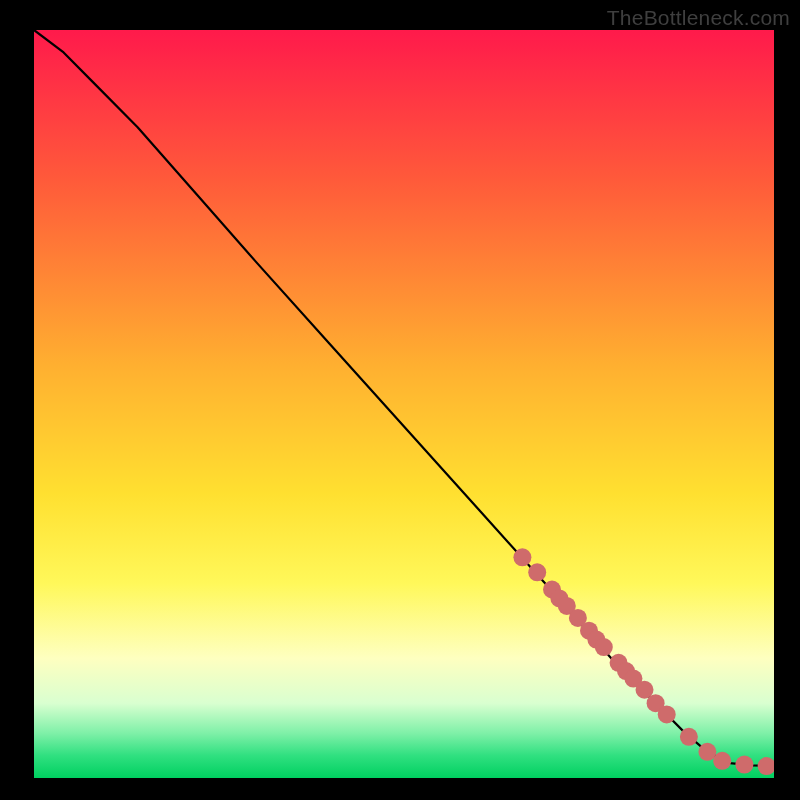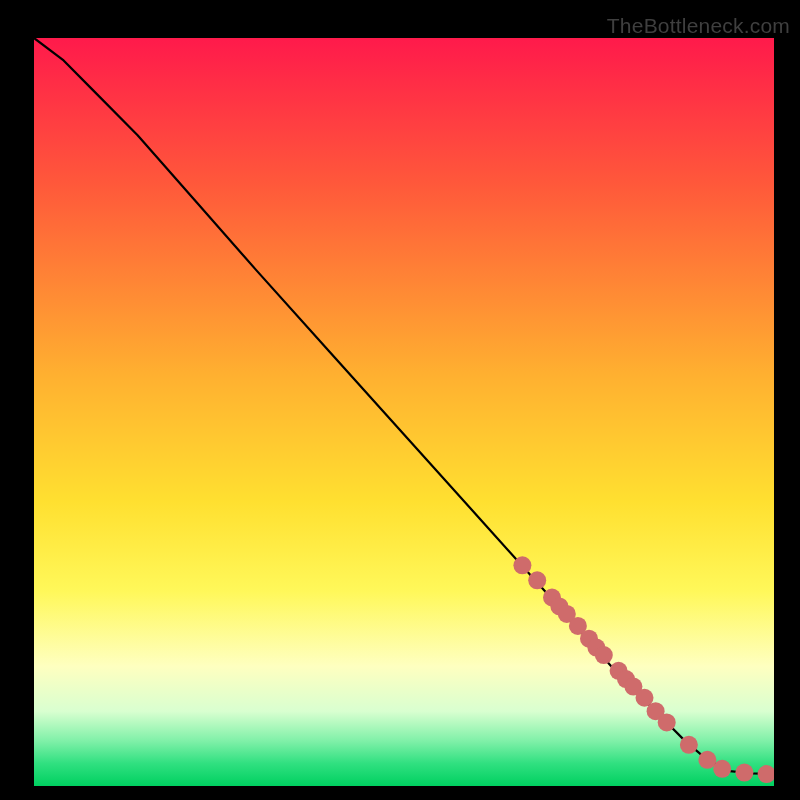--- a/index.html
+++ b/index.html
@@ -7,21 +7,21 @@
     padding: 0;
     background: #000;
     width: 800px;
     height: 800px;
     position: relative;
     overflow: hidden;
     font-family: Arial, Helvetica, sans-serif;
   }
   .frame {
     position: absolute;
-    top: 12px;
+    top: 4px;
     left: 0;
     width: 800px;
     height: 608px;
     background: #000;
   }
   .watermark {
     position: absolute;
     top: 2px;
     right: 10px;
     color: #3f3f3f;

